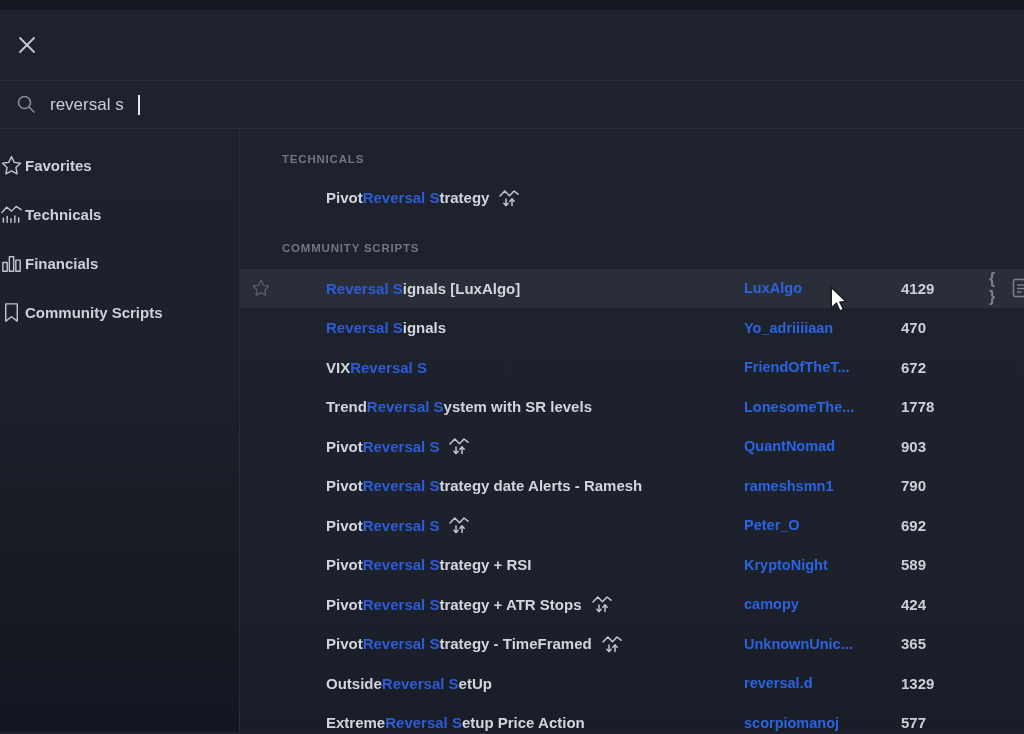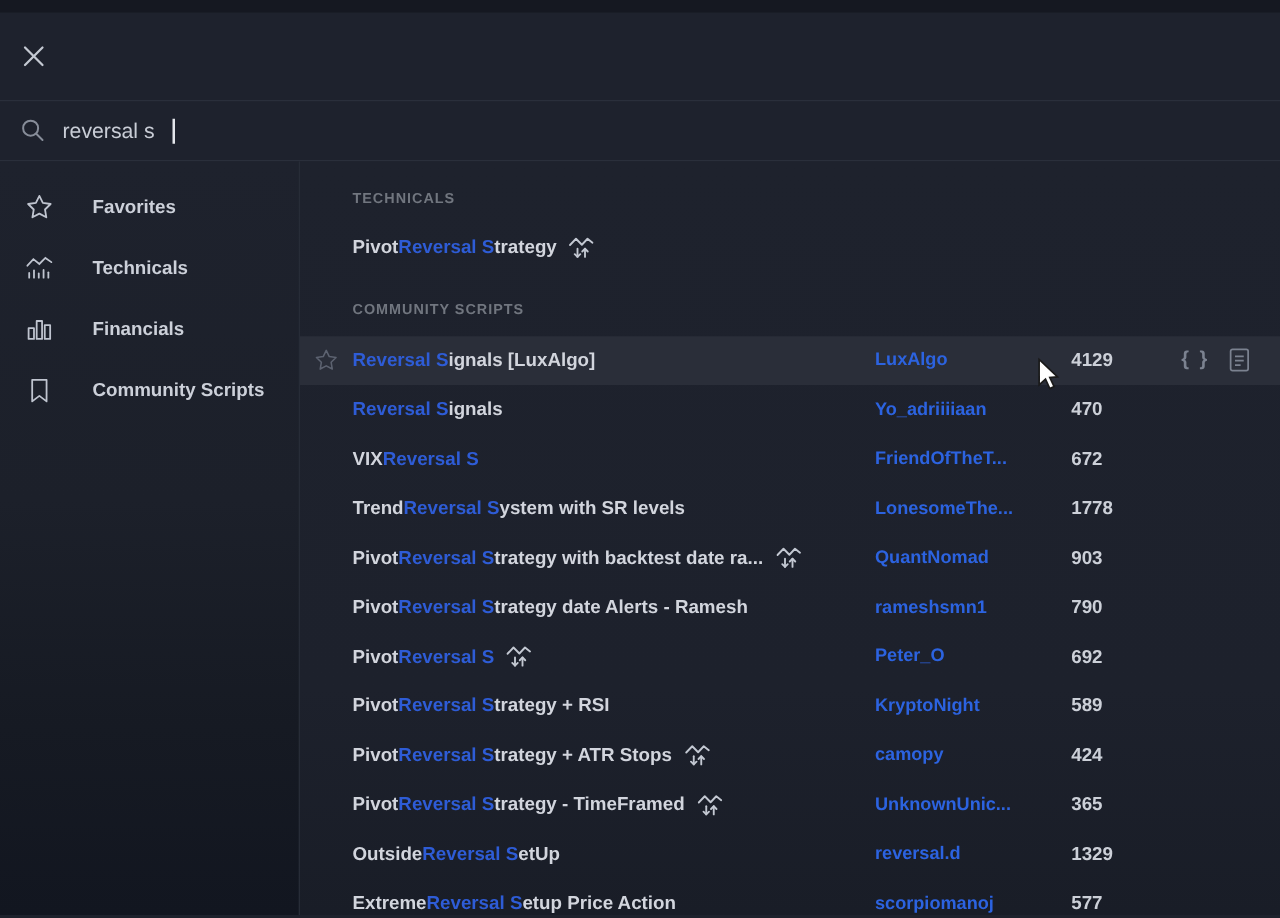--- a/index.html
+++ b/index.html
@@ -23,42 +23,42 @@
   .caret { display:inline-block; width:2px; height:20px; background:#e3e6eb;
     vertical-align:middle; margin-left:1px; animation:blink 1.1s steps(1) infinite; }
   @keyframes blink { 50% { opacity:0; } }
   .main { display:flex; height:603px; overflow:hidden; }
   .sidebar {
     width:240px; flex:none; padding-top:12px;
     border-right:1px solid #272c37;
     background:linear-gradient(180deg,#1e222d 0%,#1c202a 45%,#161a23 75%,#121620 100%);
   }
   .side-item {
-    height:49px; display:flex; align-items:center; gap:31px; padding-left:20px;
+    height:49px; display:flex; align-items:center; gap:2px; 
     color:#ccd0d9; font-size:15px; font-weight:600; cursor:pointer;
   }
   .side-item svg { flex:none; }
   .content {
     flex:1; position:relative;
     background:linear-gradient(180deg,#1e222d 0%,#1d212c 70%,#191d27 100%);
   }
   .section-label {
     margin:24px 0 0 42px; font-size:11.5px; font-weight:700;
     letter-spacing:.8px; color:#71767f;
   }
   .tech-gap { height:13px; }
   .rows-gap { height:15px; }
   .row {
     height:39.5px; display:flex; align-items:center; padding-left:42px;
     position:relative; font-size:15px; color:#d2d5dd; cursor:pointer;
   }
   .row.hovered { background:#2a2e39; }
   .row .star { position:absolute; left:11px; top:50%; transform:translateY(-50%); display:flex; cursor:pointer; }
   .name { width:418px; flex:none; white-space:nowrap; overflow:hidden;
-    display:flex; align-items:center; font-weight:600; }
+    display:flex; align-items:center; font-weight:600;margin-left:44px; }
   .match { color:#2e5cd6; }
   .strategy-ic { margin-left:10px; display:inline-flex; flex:none; }
   .author { width:157px; flex:none; color:#2c63e0; font-size:14.5px; font-weight:600; cursor:pointer;
     white-space:nowrap; overflow:hidden; }
   .likes { width:88px; flex:none; color:#ccd0d8; font-weight:600; font-size:15px; }
   .actions { display:flex; align-items:center; gap:15px; color:#7b8290; }
   .curly { font-size:16px; font-weight:700; letter-spacing:2px; color:#7b8290; cursor:pointer; }
   .doc-ic { display:flex; cursor:pointer; }
   .mouse-cursor { position:absolute; left:829px; top:286px; z-index:20; pointer-events:none; }
 </style>
@@ -202,21 +202,20 @@
             <span class="match">Reversal S</span>
             <span>ystem with SR levels</span>
           </span>
           <span class="author">LonesomeThe...</span>
           <span class="likes">1778</span>
         </div>
         <div class="row">
           <span class="name">
             <span>Pivot </span>
             <span class="match">Reversal S</span>
-            <span>trategy with backtest date ra...</span>
             <span class="strategy-ic">
               <svg width="20" height="18" viewBox="0 0 20 18" fill="none" stroke="#c3c8d2" stroke-width="1.5" stroke-linecap="round" stroke-linejoin="round">
                 <polyline points="1,7 5.8,2 10.5,6.8 15,2 19,5.2"></polyline>
                 <line x1="7" y1="10" x2="7" y2="16.5"></line>
                 <polyline points="4.8,14.3 7,16.5 9.2,14.3"></polyline>
                 <line x1="13" y1="16.5" x2="13" y2="10"></line>
                 <polyline points="10.8,12.2 13,10 15.2,12.2"></polyline>
               </svg>
             </span>
           </span>

